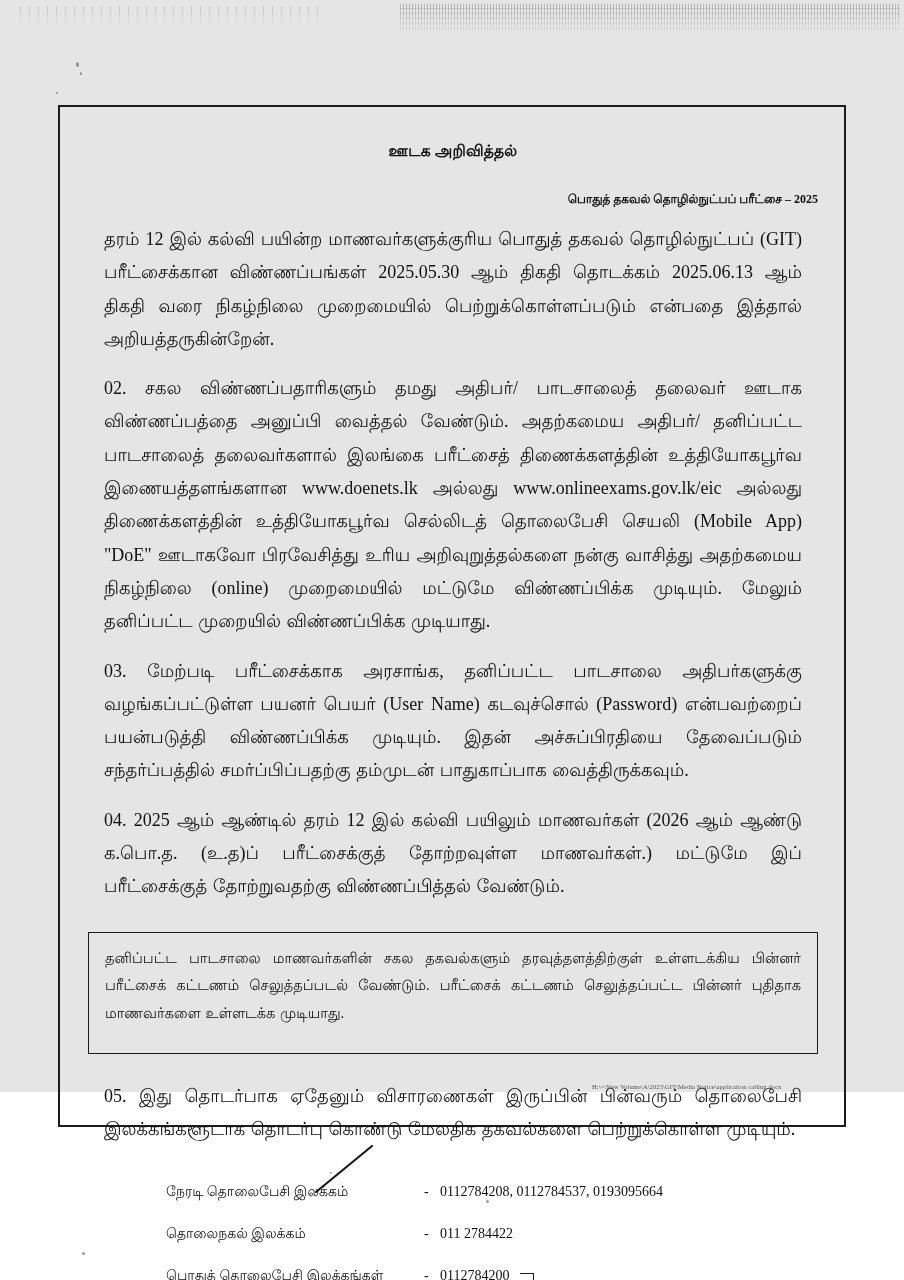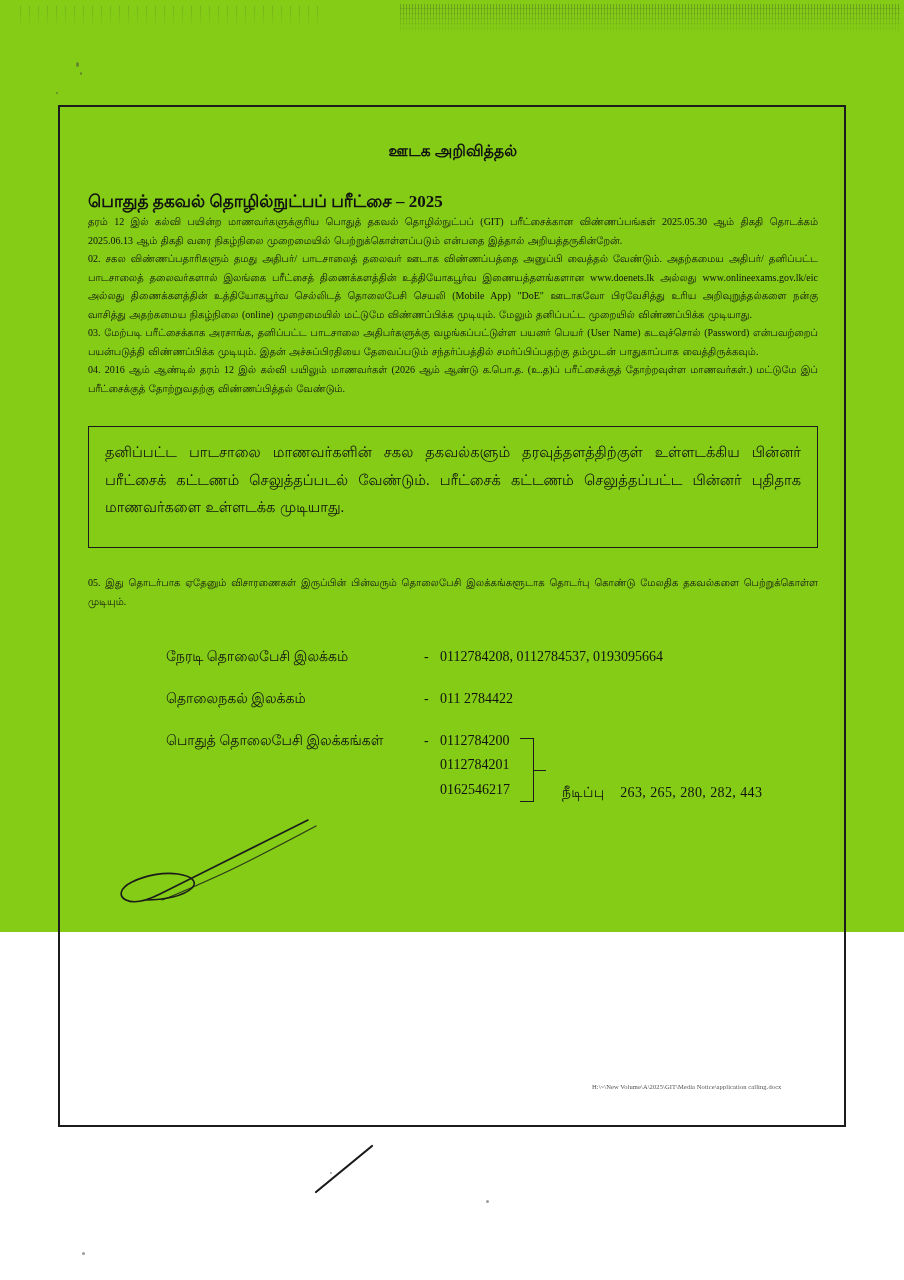--- a/index.html
+++ b/index.html
@@ -14,22 +14,22 @@
     overflow: hidden;
     font-family: "Liberation Serif", "DejaVu Serif", serif;
     color: #111111;
     -webkit-font-smoothing: none;
   }
 
   
   .page {
     position: absolute;
     left: 0; top: 0;
-    width: 904px; height: 932px;
-    background: #84cc16;
+    width: 904px; height: 1092px;
+    background: #e5e5e5;
   }
 
   
   .noise-band {
     position: absolute;
     pointer-events: none;
     opacity: .5;
   }
   .noise-top {
     left: 400px; top: 4px; width: 500px; height: 30px;
@@ -77,37 +77,37 @@
   }
 
   .hdr-main {
     text-align: center;
     font-weight: bold;
     font-size: 15.5px;
     letter-spacing: .2px;
     margin: 14px 0 0 0;
   }
   .hdr-sub1 {
-    text-align: left;
+    text-align: right;
     font-weight: bold;
-    font-size: 17px;
+    font-size: 12px;
     margin: 30px 0 0 0;
   }
   .hdr-sub2 {
     text-align: center;
     font-weight: bold;
     font-size: 15.5px;
     margin: 16px 0 0 0;
   }
 
   p.body-par {
     text-align: justify;
-    font-size: 10px;
+    font-size: 18px;
     line-height: 1.85;
-    margin: 0;
+    margin: 16px;
     word-spacing: 1px;
   }
   .par-gap-1 { margin-top: 44px; }
   .par-gap   { margin-top: 20px; }
 
   
   .notice-box {
     margin-top: 28px;
     border: 1.6px solid #1c1c1c;
     padding: 12px 16px 25px 16px;
@@ -232,21 +232,21 @@
 
     <h2 class="hdr-sub1">பொதுத் தகவல் தொழில்நுட்பப் பரீட்சை – 2025</h2>
 
 
     <p class="body-par par-gap-1">தரம் 12 இல் கல்வி பயின்ற மாணவர்களுக்குரிய பொதுத் தகவல் தொழில்நுட்பப் (GIT) பரீட்சைக்கான விண்ணப்பங்கள் 2025.05.30 ஆம் திகதி தொடக்கம் 2025.06.13 ஆம் திகதி வரை நிகழ்நிலை முறைமையில் பெற்றுக்கொள்ளப்படும் என்பதை இத்தால் அறியத்தருகின்றேன்.</p>
 
     <p class="body-par par-gap">02.  சகல விண்ணப்பதாரிகளும் தமது அதிபர்/ பாடசாலைத் தலைவர் ஊடாக விண்ணப்பத்தை அனுப்பி வைத்தல் வேண்டும். அதற்கமைய அதிபர்/ தனிப்பட்ட பாடசாலைத் தலைவர்களால் இலங்கை பரீட்சைத் திணைக்களத்தின் உத்தியோகபூர்வ இணையத்தளங்களான www.doenets.lk அல்லது www.onlineexams.gov.lk/eic அல்லது திணைக்களத்தின் உத்தியோகபூர்வ செல்லிடத் தொலைபேசி செயலி (Mobile App) "DoE" ஊடாகவோ பிரவேசித்து உரிய அறிவுறுத்தல்களை நன்கு வாசித்து அதற்கமைய நிகழ்நிலை (online) முறைமையில் மட்டுமே விண்ணப்பிக்க முடியும். மேலும் தனிப்பட்ட முறையில் விண்ணப்பிக்க முடியாது.</p>
 
     <p class="body-par par-gap">03. மேற்படி பரீட்சைக்காக அரசாங்க, தனிப்பட்ட பாடசாலை அதிபர்களுக்கு வழங்கப்பட்டுள்ள பயனர் பெயர் (User Name) கடவுச்சொல் (Password) என்பவற்றைப் பயன்படுத்தி விண்ணப்பிக்க முடியும். இதன் அச்சுப்பிரதியை தேவைப்படும் சந்தர்ப்பத்தில் சமர்ப்பிப்பதற்கு தம்முடன் பாதுகாப்பாக வைத்திருக்கவும்.</p>
 
-    <p class="body-par par-gap">04. 2016 ஆம் ஆண்டில் தரம் 12 இல் கல்வி பயிலும் மாணவர்கள் (2026 ஆம் ஆண்டு க.பொ.த. (உ.த)ப் பரீட்சைக்குத் தோற்றவுள்ள மாணவர்கள்.) மட்டுமே இப் பரீட்சைக்குத் தோற்றுவதற்கு விண்ணப்பித்தல் வேண்டும்.</p>
+    <p class="body-par par-gap">04. 2025 ஆம் ஆண்டில் தரம் 12 இல் கல்வி பயிலும் மாணவர்கள் (2026 ஆம் ஆண்டு க.பொ.த. (உ.த)ப் பரீட்சைக்குத் தோற்றவுள்ள மாணவர்கள்.) மட்டுமே இப் பரீட்சைக்குத் தோற்றுவதற்கு விண்ணப்பித்தல் வேண்டும்.</p>
 
     <div class="notice-box">
       <p>தனிப்பட்ட பாடசாலை மாணவர்களின் சகல தகவல்களும் தரவுத்தளத்திற்குள் உள்ளடக்கிய பின்னர் பரீட்சைக் கட்டணம் செலுத்தப்படல் வேண்டும். பரீட்சைக் கட்டணம் செலுத்தப்பட்ட பின்னர் புதிதாக மாணவர்களை உள்ளடக்க முடியாது.</p>
     </div>
 
     <p class="body-par par-gap" style="margin-top:26px;">05. இது தொடர்பாக ஏதேனும் விசாரணைகள் இருப்பின் பின்வரும் தொலைபேசி இலக்கங்களூடாக தொடர்பு கொண்டு மேலதிக தகவல்களை பெற்றுக்கொள்ள முடியும்.</p>
 
     <div class="contacts">
 
       <div class="contact-row">

